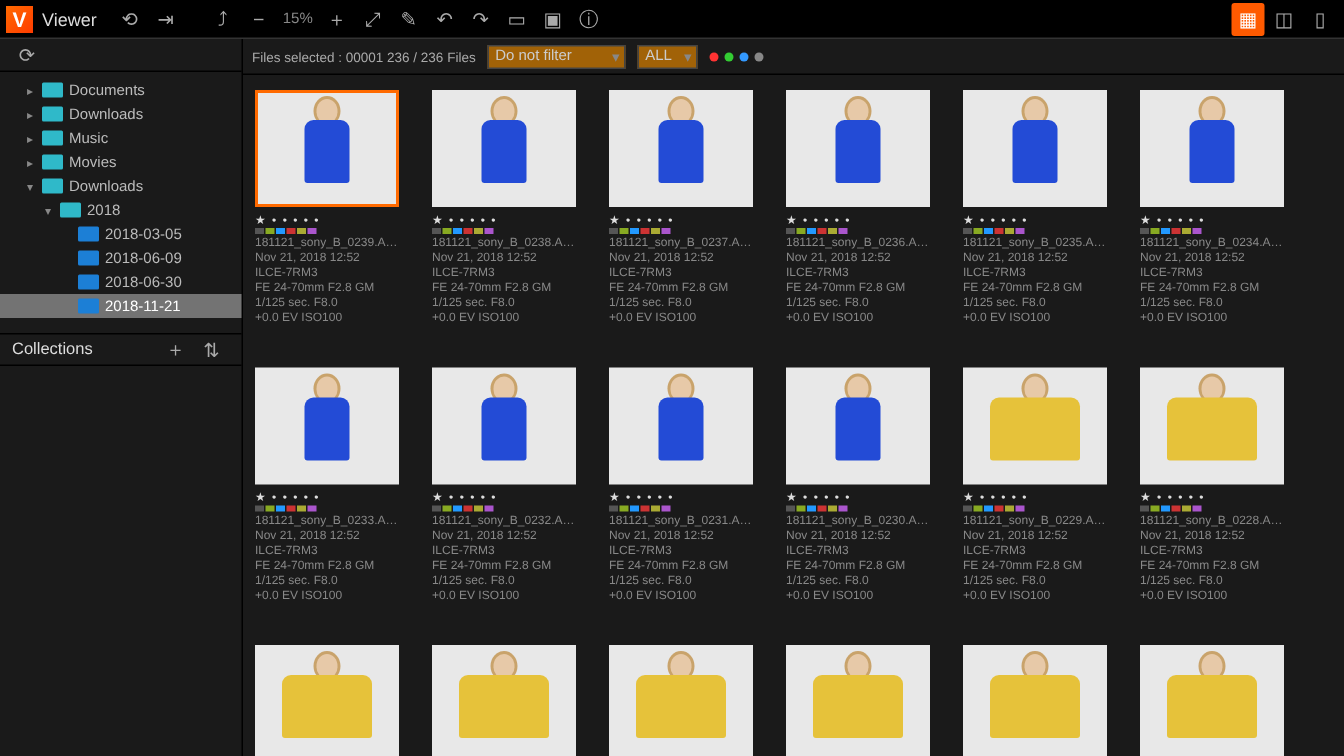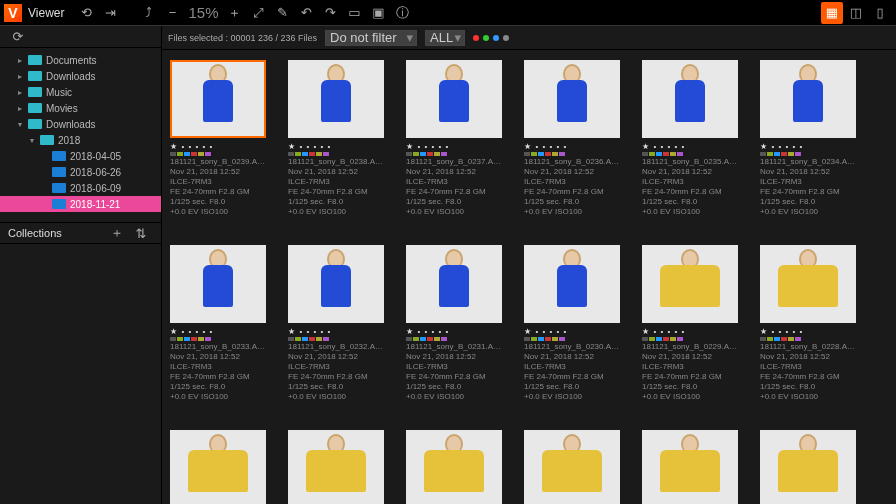--- a/index.html
+++ b/index.html
@@ -4,37 +4,37 @@
 <style>
   *{box-sizing:border-box;margin:0;padding:0;font-family:Arial,Helvetica,sans-serif}
   body{background:#1a1a1a;color:#ccc;font-size:10px;overflow:hidden;width:896px;height:504px}
   .topbar{display:flex;align-items:center;height:26px;background:#000;border-bottom:1px solid #333;padding:0 4px}
   .logo{width:18px;height:18px;background:linear-gradient(135deg,#ff6a00,#ff3c00);font-weight:bold;color:#fff;display:flex;align-items:center;justify-content:center;font-size:14px;margin-right:6px}
   .title{font-size:12px;color:#ddd;margin-right:10px}
   .tbicon{width:22px;height:22px;display:flex;align-items:center;justify-content:center;color:#aaa;font-size:13px;margin:0 1px;cursor:pointer}
   .tbicon.active{background:#ff5a00;color:#fff;border-radius:2px}
   .tbsp{width:14px}
   .tbsp2{flex:1}
-  .zoom{font-size:15px;color:#888;padding:0 4px}
+  .zoom{font-size:10px;color:#888;padding:0 4px}
   .layout{display:flex;height:calc(100% - 26px)}
   .sidebar{width:162px;background:#1a1a1a;border-right:1px solid #000;display:flex;flex-direction:column}
   .sbtop{height:22px;display:flex;align-items:center;padding:0 6px;color:#aaa;border-bottom:1px solid #000}
   .tree{padding:4px 0;font-size:10px;color:#bbb}
   .tree-row{display:flex;align-items:center;height:16px;padding-left:6px;cursor:pointer}
-  .tree-row.sel{background:#ec4899;color:#fff}
+  .tree-row.sel{background:#737373;color:#fff}
   .arr{width:10px;font-size:8px;color:#888}
   .fld{width:14px;height:10px;margin-right:4px;border-radius:1px}
   .fld.cyan{background:#2fb9c9}
   .fld.blue{background:#1c7fd6}
   .pad1{padding-left:18px}.pad2{padding-left:30px}.pad3{padding-left:42px}
   .collhdr{height:22px;border-top:1px solid #000;border-bottom:1px solid #000;display:flex;align-items:center;padding:0 8px;margin-top:6px;color:#ddd;font-size:11px}
   .collhdr .sp{flex:1}
   .main{flex:1;display:flex;flex-direction:column;background:#1a1a1a;overflow:hidden}
   .filterbar{height:24px;display:flex;align-items:center;padding:0 6px;border-bottom:1px solid #000;font-size:9px;color:#aaa;gap:8px}
-  .select{background:#404040;border:1px solid #444;color:#ccc;font-size:13px;height:16px;padding:0 16px 0 4px;position:relative;display:flex;align-items:center;cursor:pointer}
+  .select{background:#a16207;border:1px solid #444;color:#ccc;font-size:10px;height:16px;padding:0 16px 0 4px;position:relative;display:flex;align-items:center;cursor:pointer}
   .select:after{content:"▾";position:absolute;right:3px;color:#888}
   .dots{display:flex;gap:4px}
   .dot{width:6px;height:6px;border-radius:50%}
   .grid{flex:1;overflow:auto;padding:10px 8px;display:flex;flex-wrap:wrap;align-content:flex-start;gap:28px 22px}
   .card{width:96px;font-size:8px;color:#999}
   .thumb{width:96px;height:78px;background:#e8e8e8;display:flex;align-items:center;justify-content:center;overflow:hidden;position:relative}
   .thumb.sel{outline:2px solid #ff6a00;outline-offset:-2px}
   .stars{margin-top:4px;color:#ddd;letter-spacing:1px}
   .swatch{display:flex;gap:1px;margin:1px 0}
   .sw{width:6px;height:4px}
@@ -109,31 +109,31 @@
           <span>Downloads</span>
         </div>
         <div class="tree-row pad2">
           <span class="arr">▾</span>
           <span class="fld cyan"></span>
           <span>2018</span>
         </div>
         <div class="tree-row pad3">
           <span class="arr"></span>
           <span class="fld blue"></span>
-          <span>2018-04-05</span>
-        </div>
-        <div class="tree-row pad3">
-          <span class="arr"></span>
-          <span class="fld blue"></span>
-          <span>2018-06-26</span>
+          <span>2018-03-05</span>
         </div>
         <div class="tree-row pad3">
           <span class="arr"></span>
           <span class="fld blue"></span>
           <span>2018-06-09</span>
+        </div>
+        <div class="tree-row pad3">
+          <span class="arr"></span>
+          <span class="fld blue"></span>
+          <span>2018-06-30</span>
         </div>
         <div class="tree-row pad3 sel">
           <span class="arr"></span>
           <span class="fld blue"></span>
           <span>2018-11-21</span>
         </div>
       </div>
     <div class="collhdr">
       <span>Collections</span>
       <span class="sp"></span>

